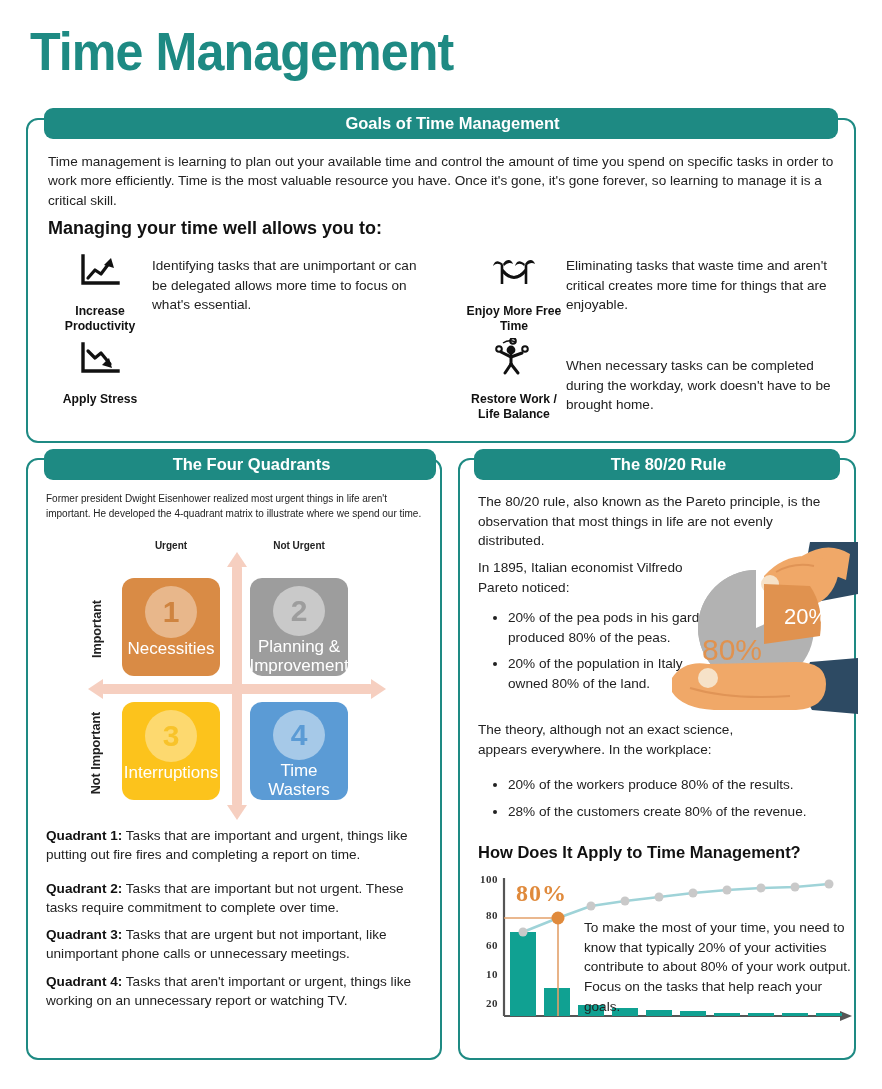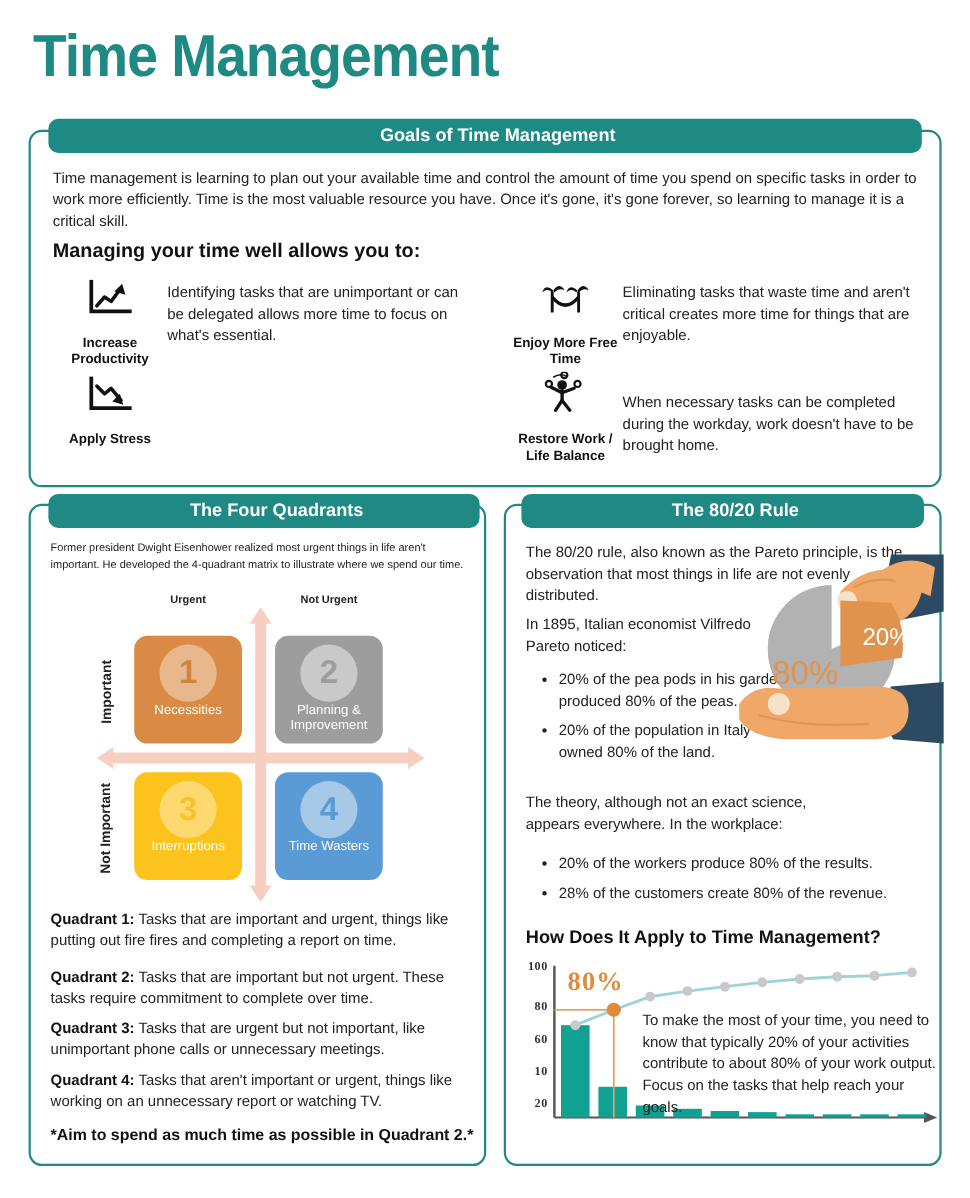--- a/index.html
+++ b/index.html
@@ -102,21 +102,21 @@
     position:absolute;width:98px;height:98px;border-radius:12px;
     color:#fff;display:flex;flex-direction:column;align-items:center;
     justify-content:flex-start;box-sizing:border-box;padding-top:8px;
     z-index:2;
   }
   .qbox .qnum{
     width:52px;height:52px;border-radius:50%;
     display:flex;align-items:center;justify-content:center;
     font-size:30px;font-weight:bold;margin-bottom:1px;
   }
-  .qbox .qlabel{font-size:12px;line-height:1.15;text-align:center;}
+  .qbox .qlabel{font-size:17px;line-height:1.15;text-align:center;}
   #q1{left:30px;top:18px;background:#d98b45;}
   #q1 .qnum{background:#e8b78b;color:#cf8440;}
   #q2{left:158px;top:18px;background:#9d9d9d;}
   #q2 .qnum{background:#c9c9c9;color:#9d9d9d;}
   #q3{left:30px;top:142px;background:#fcc31c;}
   #q3 .qnum{background:#fdd96f;color:#f8c32a;}
   #q4{left:158px;top:142px;background:#5b9bd5;}
   #q4 .qnum{background:#a6c9e8;color:#5b9bd5;}
 
   .hlab{
@@ -151,21 +151,21 @@
   .p-list{position:absolute;left:486px;margin:0;padding-left:22px;font-size:13.6px;line-height:1.45;color:#222;}
   .p-list li{margin-bottom:7px;}
   #pl-0{top:608px;width:215px;}
   #pl-1{top:775px;width:355px;}
   .p-h2{
     position:absolute;left:478px;top:843px;width:380px;
     font-size:16.5px;font-weight:bold;color:#111;
   }
 
   
-  .illus{position:absolute;left:660px;top:494px;width:198px;height:190px;}
+  .illus{position:absolute;left:660px;top:532px;width:198px;height:190px;}
 
   
   .chart{position:absolute;left:466px;top:876px;width:390px;height:165px;}
   .chart .ylab{
     position:absolute;right:0;font-size:11px;font-weight:bold;color:#333;
     font-family:"Liberation Serif",serif;letter-spacing:.5px;
   }
   .chart-note{
     position:absolute;left:584px;top:918px;width:268px;
     font-size:13.6px;line-height:1.45;color:#222;
@@ -293,21 +293,20 @@
   </div>
   <div class="qdesc" id="qd-1">
     <b>Quadrant 2:</b><span> Tasks that are important but not urgent. These tasks require commitment to complete over time.</span>
   </div>
   <div class="qdesc" id="qd-2">
     <b>Quadrant 3:</b><span> Tasks that are urgent but not important, like unimportant phone calls or unnecessary meetings.</span>
   </div>
   <div class="qdesc" id="qd-3">
     <b>Quadrant 4:</b><span> Tasks that aren't important or urgent, things like working on an unnecessary report or watching TV.</span>
   </div>
-  <div class="qnote">*Aim to spend as much time as possible in Quadrant 2.*</div>
 
   <div class="panel" id="pareto-panel"></div>
   <div class="panel-header" id="pareto-header">The 80/20 Rule</div>
 
   <div class="p-para" id="pp-0">The 80/20 rule, also known as the Pareto principle, is the observation that most things in life are not evenly distributed.</div>
   <div class="p-para" id="pp-1">In 1895, Italian economist Vilfredo Pareto noticed:</div>
 
   <ul class="p-list" id="pl-0">
     <li>20% of the pea pods in his garden produced 80% of the peas.</li>
     <li>20% of the population in Italy owned 80% of the land.</li>

